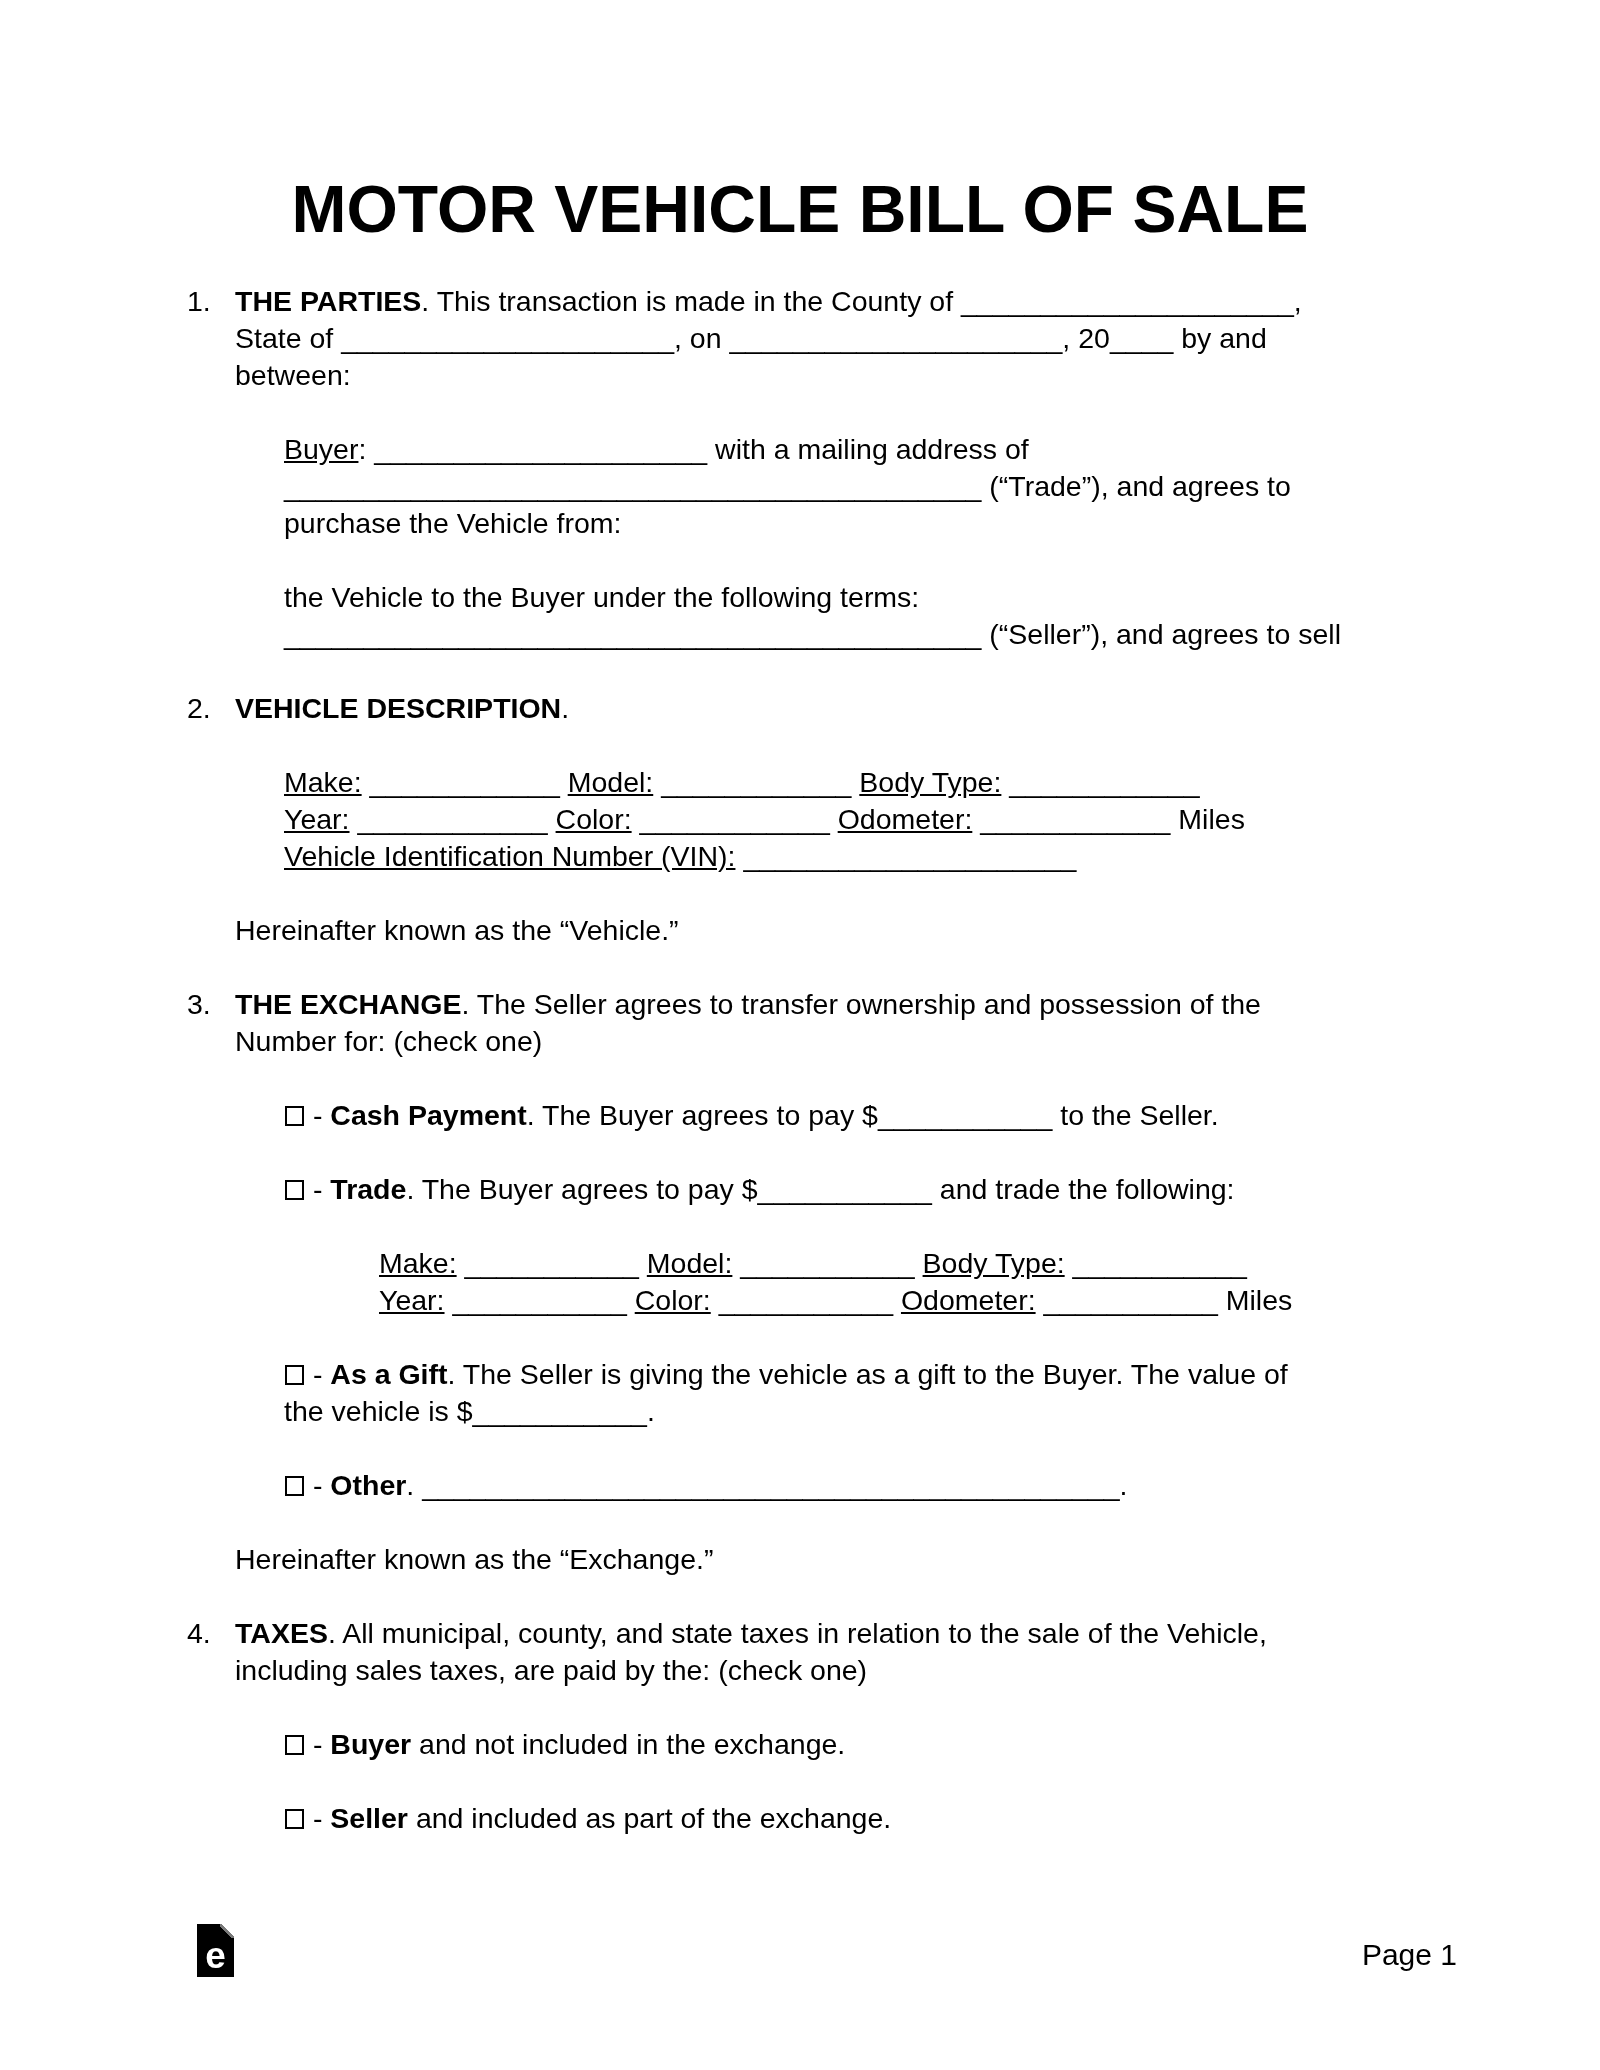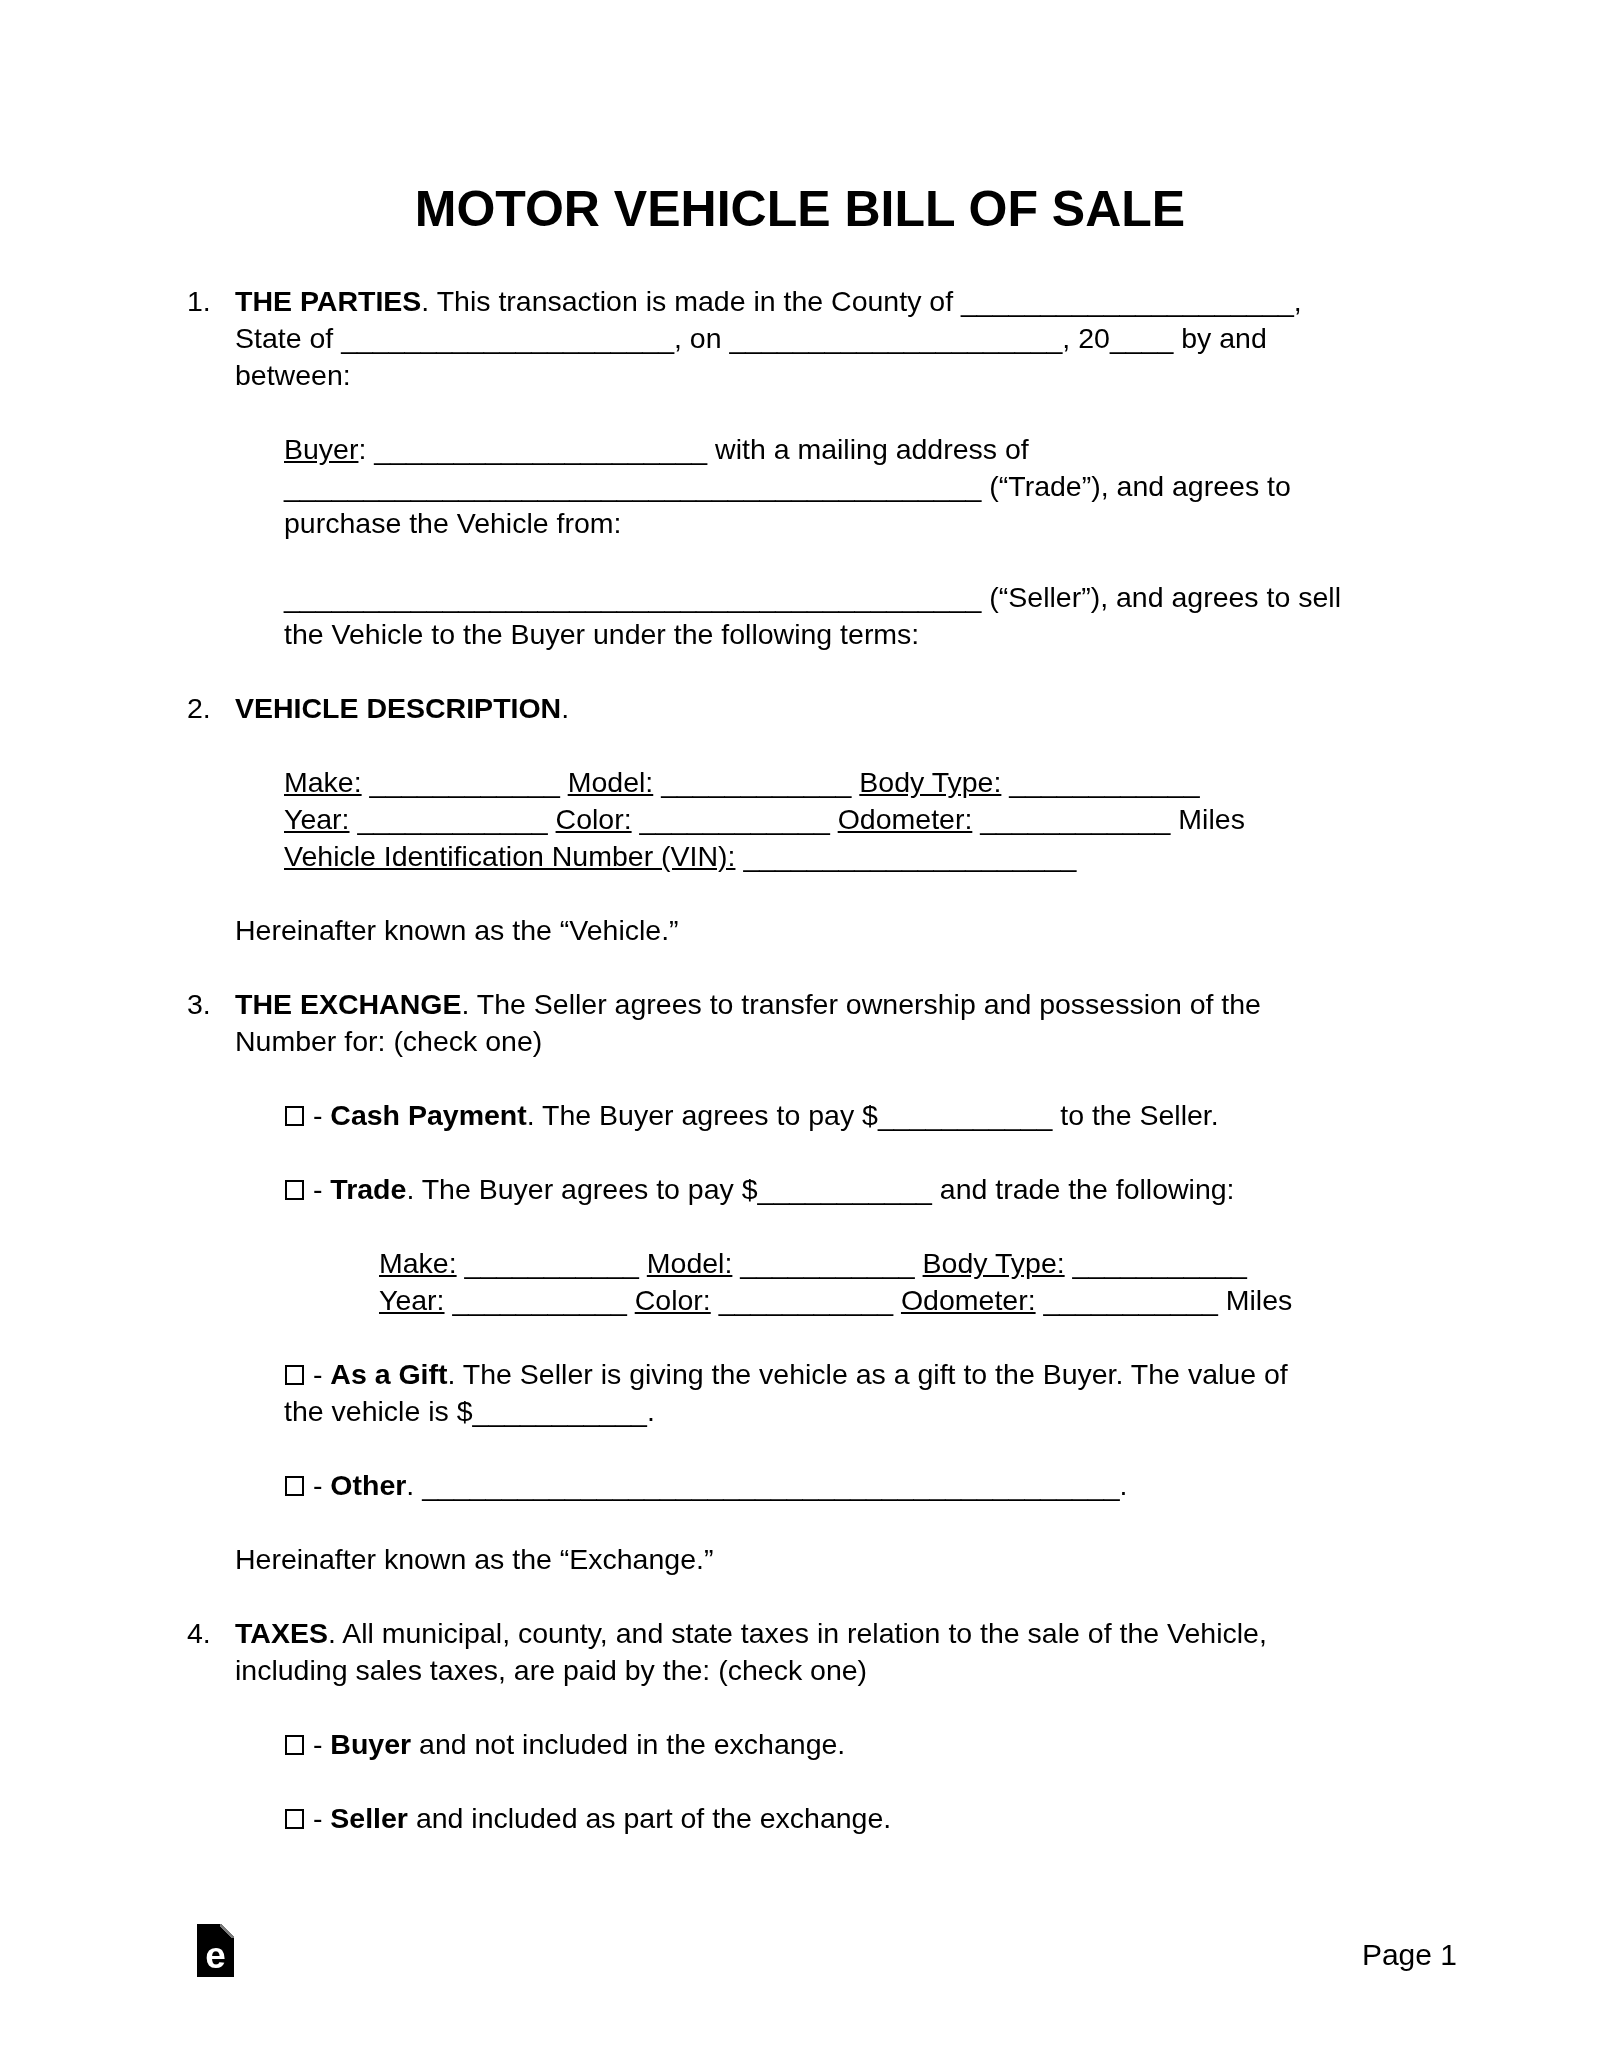--- a/index.html
+++ b/index.html
@@ -3,21 +3,21 @@
 <meta charset="utf-8">
 <style>
   html,body { margin:0; padding:0; background:#fff; }
   .page {
     position:relative; width:1600px; height:2070px; background:#fff;
     font-family:"Liberation Sans","DejaVu Sans",sans-serif;
     color:#000; overflow:hidden;
   }
   .doc-title {
     position:absolute; top:184px; left:0; right:0;
-    text-align:center; font-size:50px; font-weight:bold; line-height:50px;
+    text-align:center; font-size:66px; font-weight:bold; line-height:50px;
     letter-spacing:0;
   }
   .content {
     position:absolute; left:187px; top:283px; width:1310px;
     font-size:28.5px; line-height:37px;
   }
   .section { position:relative; padding-left:48px; }
   .sec-num { position:absolute; left:0; top:0; width:44px; }
   .para { margin:0 0 37px 12px; }
   .ind0 { margin-left:0; }
@@ -63,22 +63,22 @@
           <div class="line"><span class="b">THE PARTIES</span><span class="">. This transaction is made in the County of </span><span class="blank">_____________________</span><span class="">,</span></div>
           <div class="line"><span class="">State of </span><span class="blank">_____________________</span><span class="">, on </span><span class="blank">_____________________</span><span class="">, 20</span><span class="blank">____</span><span class=""> by and</span></div>
           <div class="line"><span class="">between:</span></div>
         </div>
         <div class="para ind1">
           <div class="line"><span class="u">Buyer</span><span class="">: </span><span class="blank">_____________________</span><span class=""> with a mailing address of</span></div>
           <div class="line"><span class="blank">____________________________________________</span><span class=""> (“Trade”), and agrees to</span></div>
           <div class="line"><span class="">purchase the Vehicle from:</span></div>
         </div>
         <div class="para ind1">
+          <div class="line"><span class="">the Vehicle to the Buyer under the following terms:</span></div>
           <div class="line"><span class="blank">____________________________________________</span><span class=""> (“Seller”), and agrees to sell</span></div>
-          <div class="line"><span class="">the Vehicle to the Buyer under the following terms:</span></div>
         </div>
       </div>
       <div class="section">
         <div class="sec-num">2.</div>
         <div class="para ind0">
           <div class="line"><span class="b">VEHICLE DESCRIPTION</span><span class="">.</span></div>
         </div>
         <div class="para ind1">
           <div class="line"><span class="u">Make:</span><span class=""> </span><span class="blank">____________</span><span class=""> </span><span class="u">Model:</span><span class=""> </span><span class="blank">____________</span><span class=""> </span><span class="u">Body Type:</span><span class=""> </span><span class="blank">____________</span></div>
           <div class="line"><span class="u">Year:</span><span class=""> </span><span class="blank">____________</span><span class=""> </span><span class="u">Color:</span><span class=""> </span><span class="blank">____________</span><span class=""> </span><span class="u">Odometer:</span><span class=""> </span><span class="blank">____________</span><span class=""> Miles</span></div>

